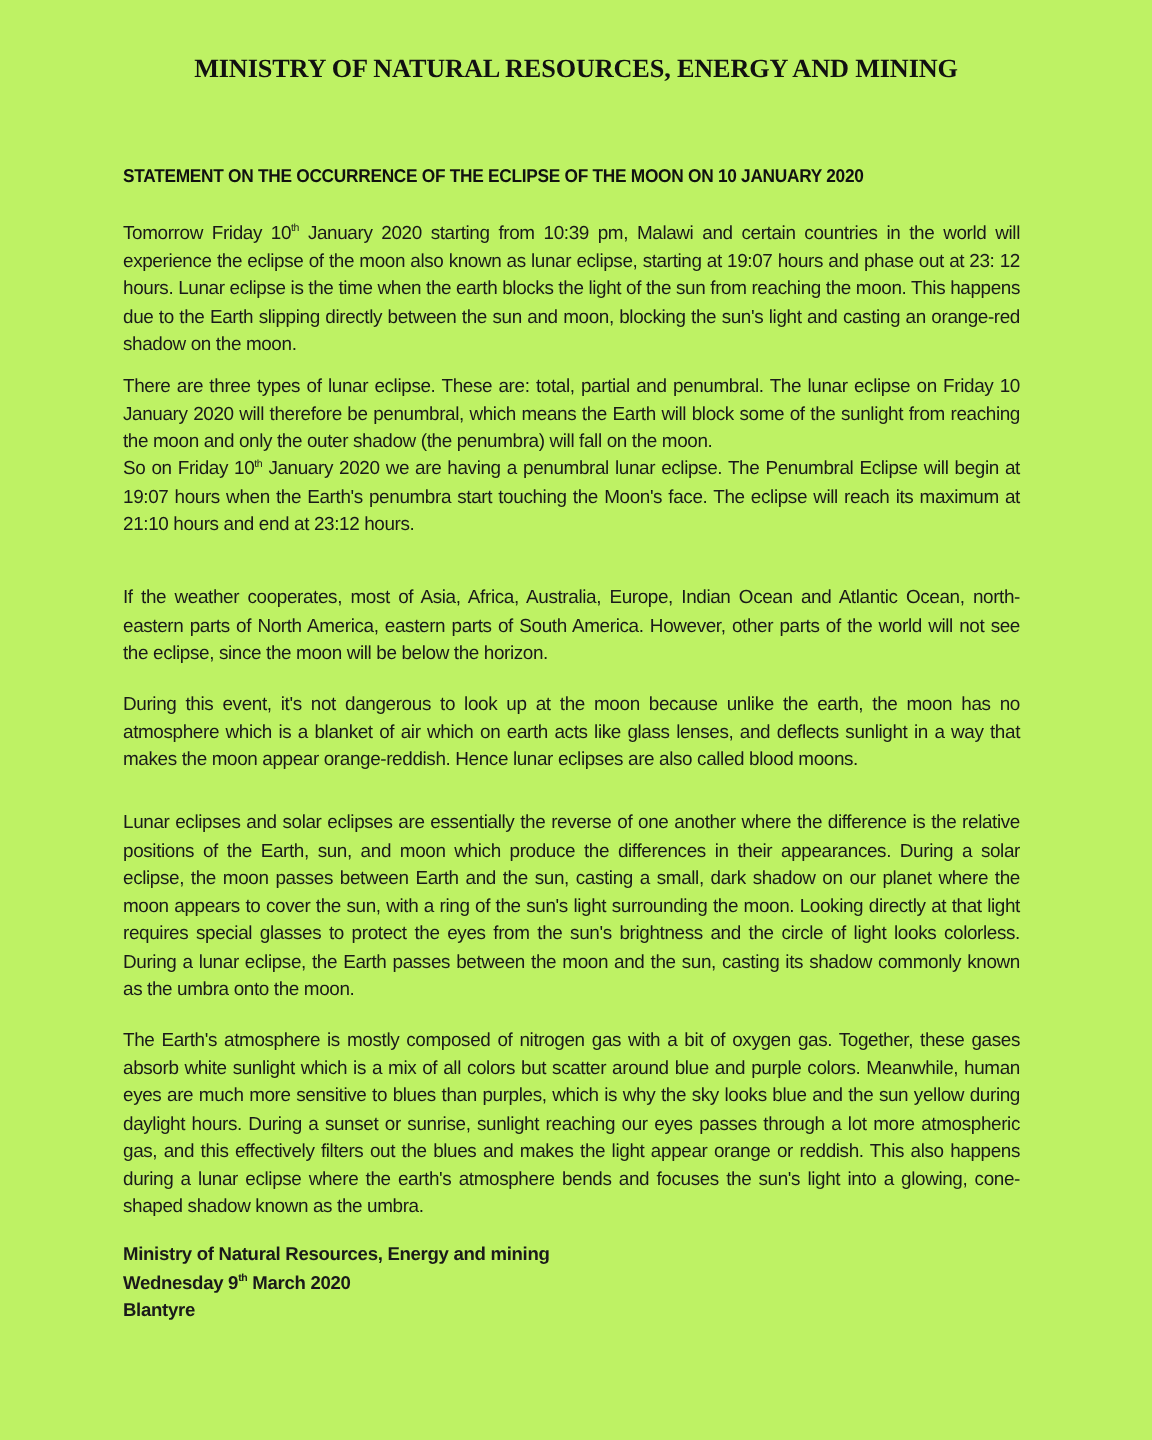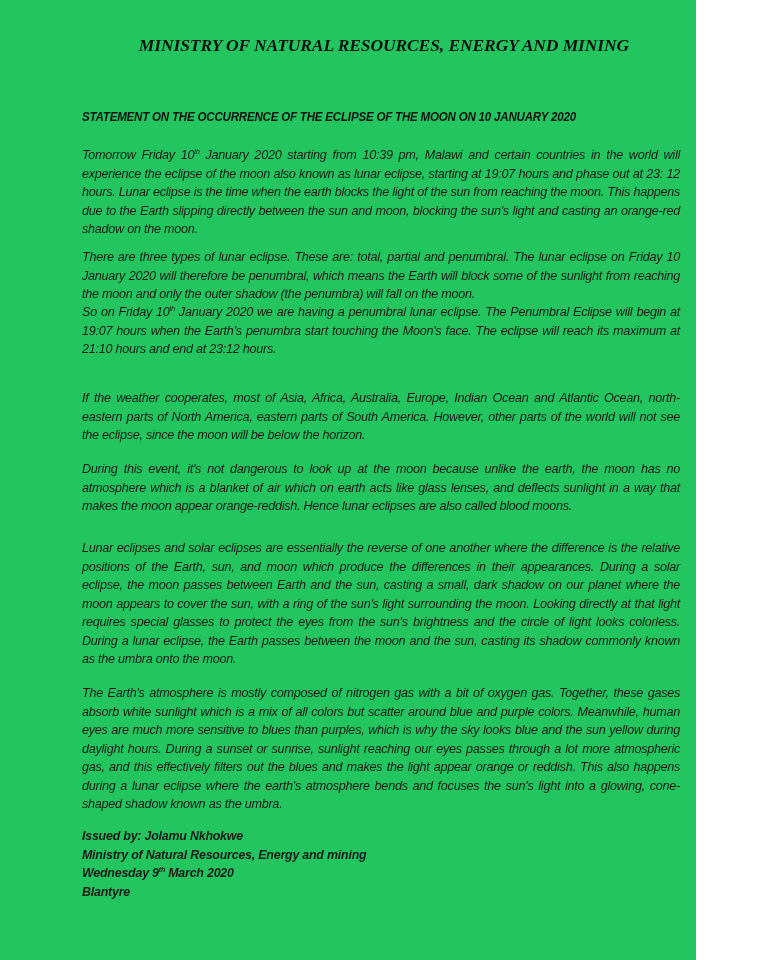--- a/index.html
+++ b/index.html
@@ -1,17 +1,17 @@
 <!DOCTYPE html>
 <html><head>
 <meta charset="utf-8">
 <style>
   html, body { margin: 0; padding: 0; background: #ffffff; }
   body { width: 768px; height: 960px; position: relative; overflow: hidden; color: #111; }
-  .page { position: absolute; left: 0; top: 0; width: 696px; height: 960px; background: #22c55e; font-style: italic; }
+  .page { position: absolute; left: 0; top: 0; width: 768px; height: 960px; background: #bef264; }
   .header { position: absolute; left: 0; top: 34px; width: 768px; text-align: center;
     font-family: "Liberation Serif", "DejaVu Serif", serif; font-weight: bold; color: #111; }
   .header .l1 { font-size: 17.5px; line-height: 22px; letter-spacing: -0.1px; }
   .header .l2 { font-size: 17px; line-height: 22px; }
   .statement { position: absolute; left: 82px; top: 109px; width: 596px;
     font-family: "Liberation Sans", "DejaVu Sans", sans-serif; font-weight: bold;
     font-size: 12.4px; line-height: 16px; letter-spacing: -0.2px; transform: scaleX(0.93); transform-origin: left top; white-space: nowrap; }
   .para { position: absolute; left: 82px; width: 598px;
     font-family: "Liberation Sans", "DejaVu Sans", sans-serif; font-size: 12.6px;
     line-height: 18.5px; text-align: justify; color: #1a1a1a; letter-spacing: -0.25px; }
@@ -39,19 +39,18 @@
 
   <div class="para" style="top:460px;">During this event, it's not dangerous to look up at the moon because unlike the earth, the moon has no atmosphere which is a blanket of air which on earth acts like glass lenses, and deflects sunlight in a way that makes the moon appear orange-reddish. Hence lunar eclipses are also called blood moons.</div>
 
   <div class="para" style="top:389px;">If the weather cooperates, most of Asia, Africa, Australia, Europe,  Indian Ocean and Atlantic Ocean, north-eastern parts of North America, eastern parts of South America. However, other parts of the world will not see the eclipse, since the moon will be below the horizon.</div>
 
   <div class="para" style="top:539px;">Lunar eclipses and solar eclipses are essentially the reverse of one another where the difference is the relative positions of the Earth, sun, and moon which produce the differences in their appearances. During a solar eclipse, the moon passes between Earth and the sun, casting a small, dark shadow on our planet where the moon appears to cover the sun, with a ring of the sun's light surrounding the moon. Looking directly at that light requires special glasses to protect the eyes from the sun's brightness and the circle of light looks colorless. During a lunar eclipse, the Earth passes between the moon and the sun, casting its shadow commonly known as the umbra onto the moon.</div>
 
   <div class="para" style="top:684px;">The Earth's atmosphere is mostly composed of nitrogen gas with a bit of oxygen gas. Together, these gases absorb white sunlight which is a mix of all colors but scatter around blue and purple colors. Meanwhile, human eyes are much more sensitive to blues than purples, which is why the sky looks blue and the sun yellow during daylight hours. During a sunset or sunrise, sunlight reaching our eyes passes through a lot more atmospheric gas, and this effectively filters out the blues and makes the light appear orange or reddish. This also happens during a lunar eclipse where the earth's atmosphere bends and focuses the sun's light into a glowing, cone-shaped shadow known as the umbra.</div>
 
   <div class="sig">
-    <div>Issued by: Jolamu Nkhokwe</div>
     <div>Ministry of Natural Resources, Energy and mining</div>
     <div><span>Wednesday 9</span><sup>th</sup><span> March 2020</span></div>
     <div>Blantyre</div>
   </div>
 
 </div>
 
 </body></html>

